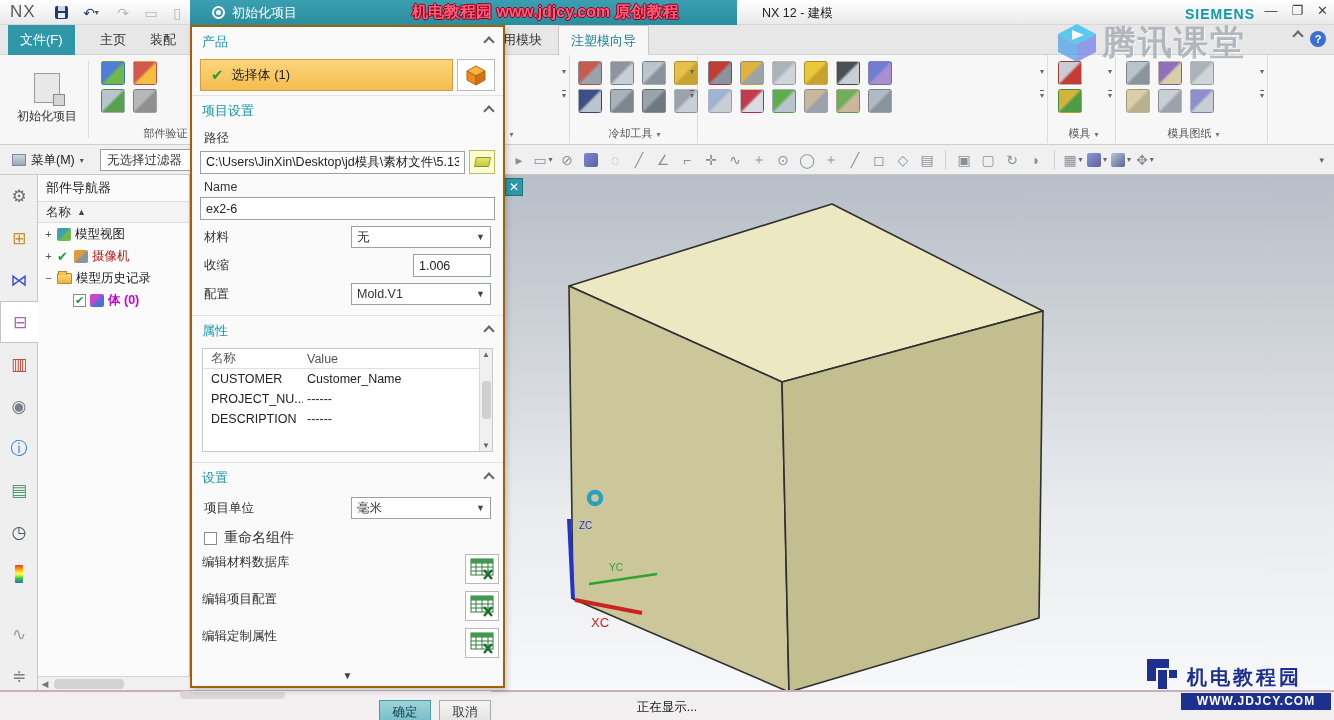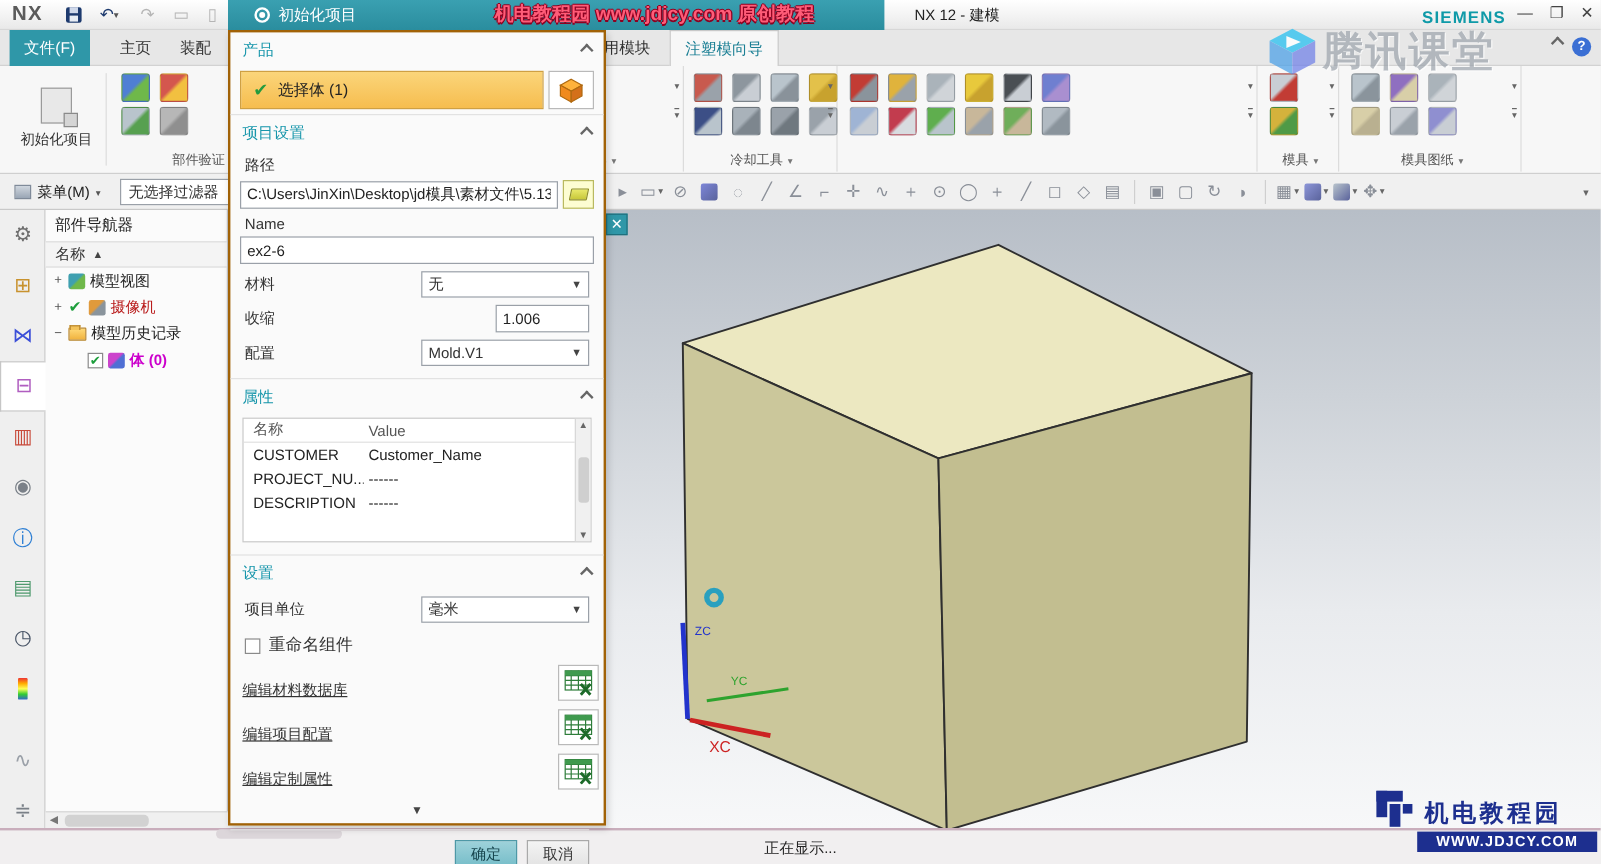--- a/index.html
+++ b/index.html
@@ -3,21 +3,21 @@
 <meta charset="utf-8">
 <style>
   * { margin:0; padding:0; box-sizing:border-box; }
   html,body { width:1334px; height:720px; overflow:hidden;
     font-family:"Liberation Sans","DejaVu Sans",sans-serif; font-size:12px; color:#333;
     background:#f2f2f2; position:relative; }
 
   
   #titlebar { position:absolute; left:0; top:0; width:1334px; height:25px;
     background:linear-gradient(#ffffff,#e9e9e9); border-bottom:1px solid #d7d7d7; z-index:30; }
-  #nx-logo { position:absolute; left:10px; top:2px; font-weight:bold; font-size:17px; color:#5a5a5a; letter-spacing:1px;}
+  #nx-logo { position:absolute; left:10px; top:2px; font-weight:normal; font-size:17px; color:#5a5a5a; letter-spacing:1px;}
   .tb-ico { position:absolute; top:4px; width:18px; height:17px; display:flex; align-items:center; justify-content:center; font-size:14px;}
   .floppy { width:13px; height:13px; background:#1d3a6e; border-radius:2px; position:relative;}
   .floppy:before{content:""; position:absolute; left:3px; top:0; width:7px; height:5px; background:#cfd8ea;}
   .floppy:after{content:""; position:absolute; left:3px; bottom:1px; width:7px; height:5px; background:#e8edf5;}
   .dlg-titlebar { position:absolute; left:190px; top:0; width:547px; height:25px;
     background:linear-gradient(#3aa0b1,#2a8d9e); color:#fff; display:flex; align-items:center; gap:7px;
     padding-left:22px; font-size:13px; }
   .gear-white { width:13px; height:13px; border:2px solid #fff; border-radius:50%; position:relative;}
   .gear-white:before{content:""; position:absolute; left:2px; top:2px; width:5px; height:5px; background:#fff; border-radius:50%;}
   #red-watermark { position:absolute; left:412px; top:2px; font-size:16px; font-weight:bold;
@@ -113,21 +113,21 @@
   .attr-hrow { color:#555; border-bottom:1px solid #e0e0e0;}
   .attr-row { color:#222;}
   .c1 { width:100px; padding-left:8px; overflow:hidden; white-space:nowrap;}
   .c2 { flex:1; padding-left:4px; overflow:hidden; white-space:nowrap;}
   .vscroll { width:13px; background:#f0f0f0; border-left:1px solid #d8d8d8; display:flex; flex-direction:column; align-items:center; justify-content:space-between; padding:1px 0;}
   .vs-arr { font-size:8px; color:#666;}
   .vs-thumb { width:9px; flex:0 0 38px; background:#cfcfcf; border-radius:3px;}
   
   .check-row { display:flex; align-items:center; gap:7px; margin:10px 12px 0 12px; font-size:14px; color:#333; cursor:pointer;}
   .cbox { width:13px; height:13px; border:1px solid #8a8a8a; background:#fff;}
-  .edit-row { display:flex; align-items:flex-end; margin:7px 4px 0 10px;text-decoration:underline;}
+  .edit-row { display:flex; align-items:flex-start; margin:7px 4px 0 10px;}
   .edit-row .lbl{ font-size:12.5px; color:#333;}
   .xls-btn { margin-left:auto; width:34px; height:30px; background:#fff; border:1px solid #b9b9b9; display:flex; align-items:center; justify-content:center; cursor:pointer;}
   .collapse-bar { text-align:center; margin-top:12px; color:#444; font-size:10px; cursor:pointer;}
   .btn-row { display:flex; justify-content:flex-end; gap:8px; margin:10px 12px 0 0; padding-top:8px; border-top:1px solid #e2e2e2;}
   .btn { min-width:52px; height:24px; display:flex; align-items:center; justify-content:center; font-size:12.5px; cursor:pointer;}
   .btn.ok { background:linear-gradient(#9ed2da,#74bcc8); border:1px solid #4e98a6; color:#16444d;}
   .btn.cancel { background:linear-gradient(#f4f4f4,#e2e2e2); border:1px solid #a9a9a9; color:#333;}
 
   
   #viewport { position:absolute; left:505px; top:175px; width:829px; height:515px;

